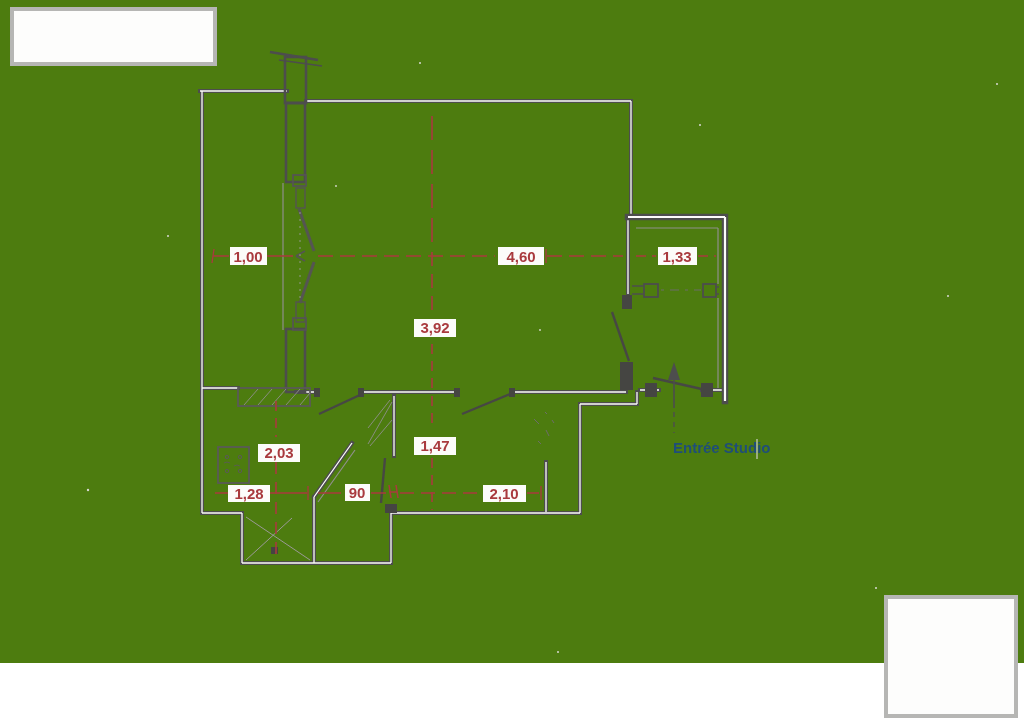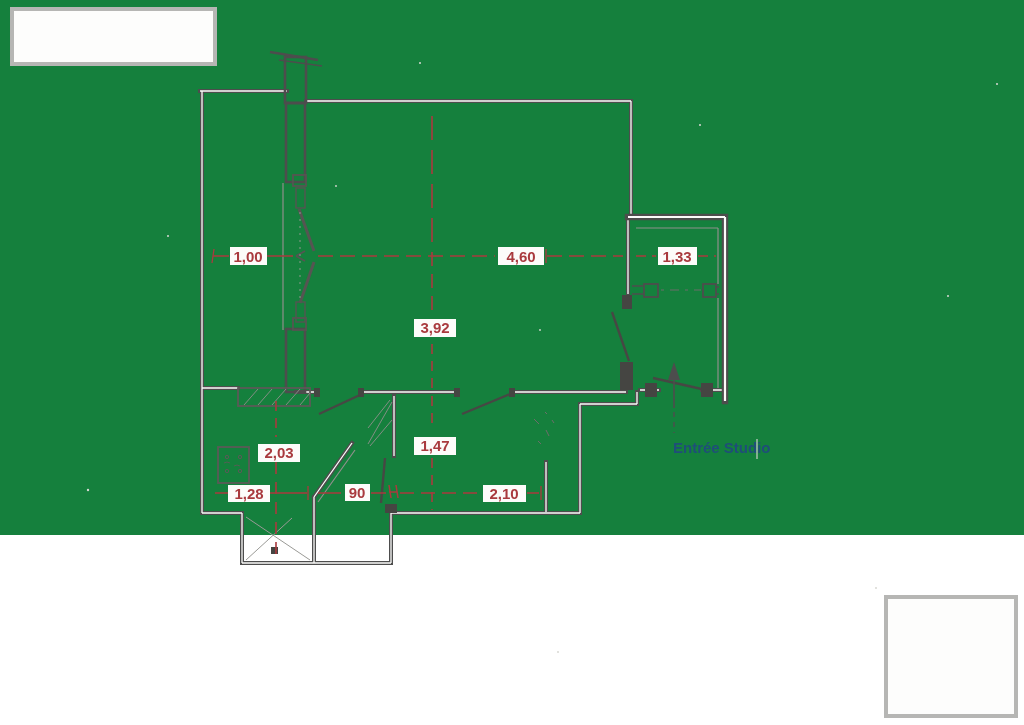--- a/index.html
+++ b/index.html
@@ -1,18 +1,18 @@
 <!DOCTYPE html>
 <html><head>
 <meta charset="utf-8">
 <style>
   html,body{margin:0;padding:0;}
   body{width:1024px;height:725px;overflow:hidden;background:#ffffff;
        font-family:"Liberation Sans",sans-serif;}
-  .paper{position:relative;width:1024px;height:535px;background:#15803d;}
+  .paper{position:relative;width:1024px;height:663px;background:#4d7c0f;}
   .redact-box{position:absolute;background:#fdfdfc;border:4px solid #b6b6b4;box-sizing:border-box;}
   .redact-box.tl{left:10px;top:7px;width:207px;height:59px;}
   .redact-box.br{left:884px;top:595px;width:134px;height:123px;}
   svg{position:absolute;left:0;top:0;}
   text.dim{font-family:"Liberation Sans",sans-serif;font-weight:bold;font-size:15px;fill:#a93a3e;}
   text.blue{font-family:"Liberation Sans",sans-serif;font-weight:bold;font-size:15px;fill:#1f4e79;}
   .bg{fill:#fcfcfa;}
 </style>
 </head>
 <body>

